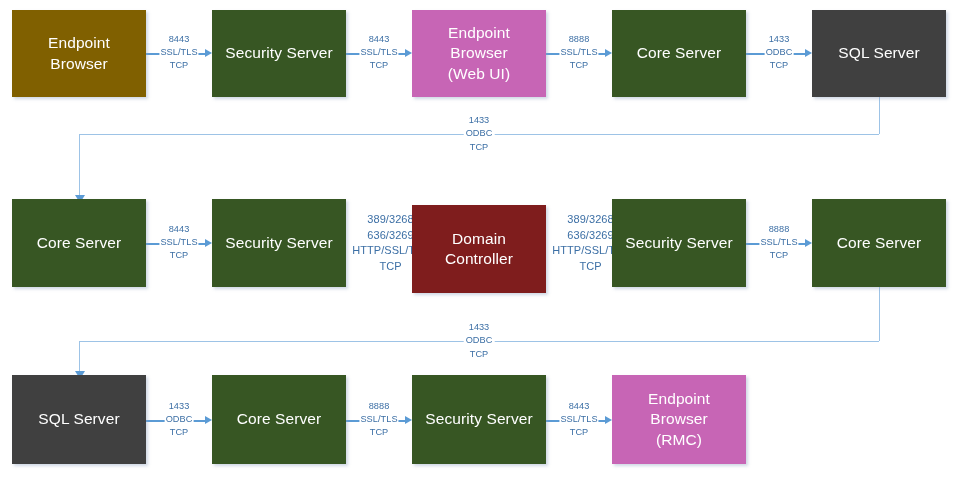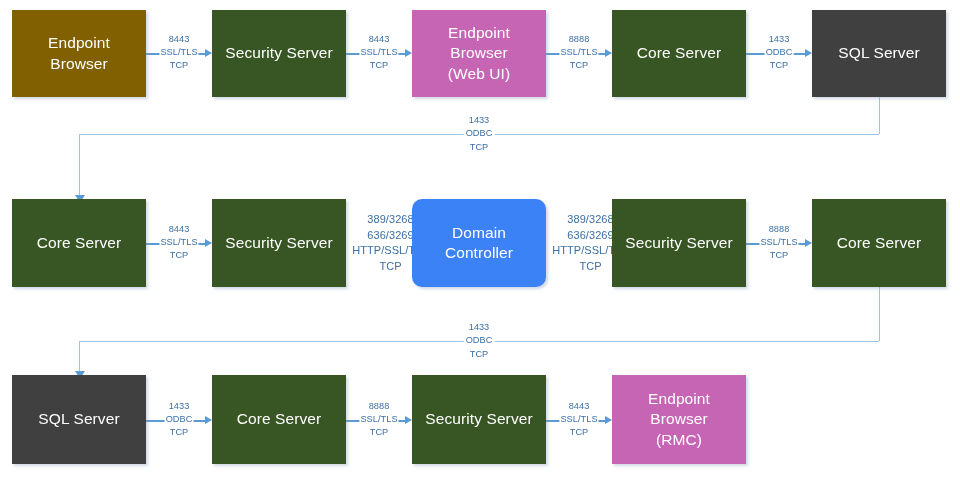--- a/index.html
+++ b/index.html
@@ -209,21 +209,21 @@
       <div class="conn-label" style="color: rgb(60, 111, 165); left: 33px; top: 0px;">8888
 SSL/TLS
 TCP</div>
     </div>
     <div class="node" style="left: 12px; top: 199px; width: 134px; height: 88px; background: rgb(55, 86, 35);">
       <span class="node-label" style="color: rgb(255, 255, 255);">Core Server</span>
     </div>
     <div class="node" style="left: 212px; top: 199px; width: 134px; height: 88px; background: rgb(55, 86, 35);">
       <span class="node-label" style="color: rgb(255, 255, 255);">Security Server</span>
     </div>
-    <div class="node" style="left: 412px; top: 199px; width: 134px; height: 88px; background: #3b82f6; border-radius: 10px;">
+    <div class="node" style="left: 412px; top: 205px; width: 134px; height: 88px; background: #7f1d1d;">
       <span class="node-label" style="color: rgb(255, 255, 255);">Domain
 Controller</span>
     </div>
     <div class="node" style="left: 612px; top: 199px; width: 134px; height: 88px; background: rgb(55, 86, 35);">
       <span class="node-label" style="color: rgb(255, 255, 255);">Security Server</span>
     </div>
     <div class="node" style="left: 812px; top: 199px; width: 134px; height: 88px; background: rgb(55, 86, 35);">
       <span class="node-label" style="color: rgb(255, 255, 255);">Core Server</span>
     </div>
     <div class="conn" style="left: 146px; top: 420px; width: 66px;">

